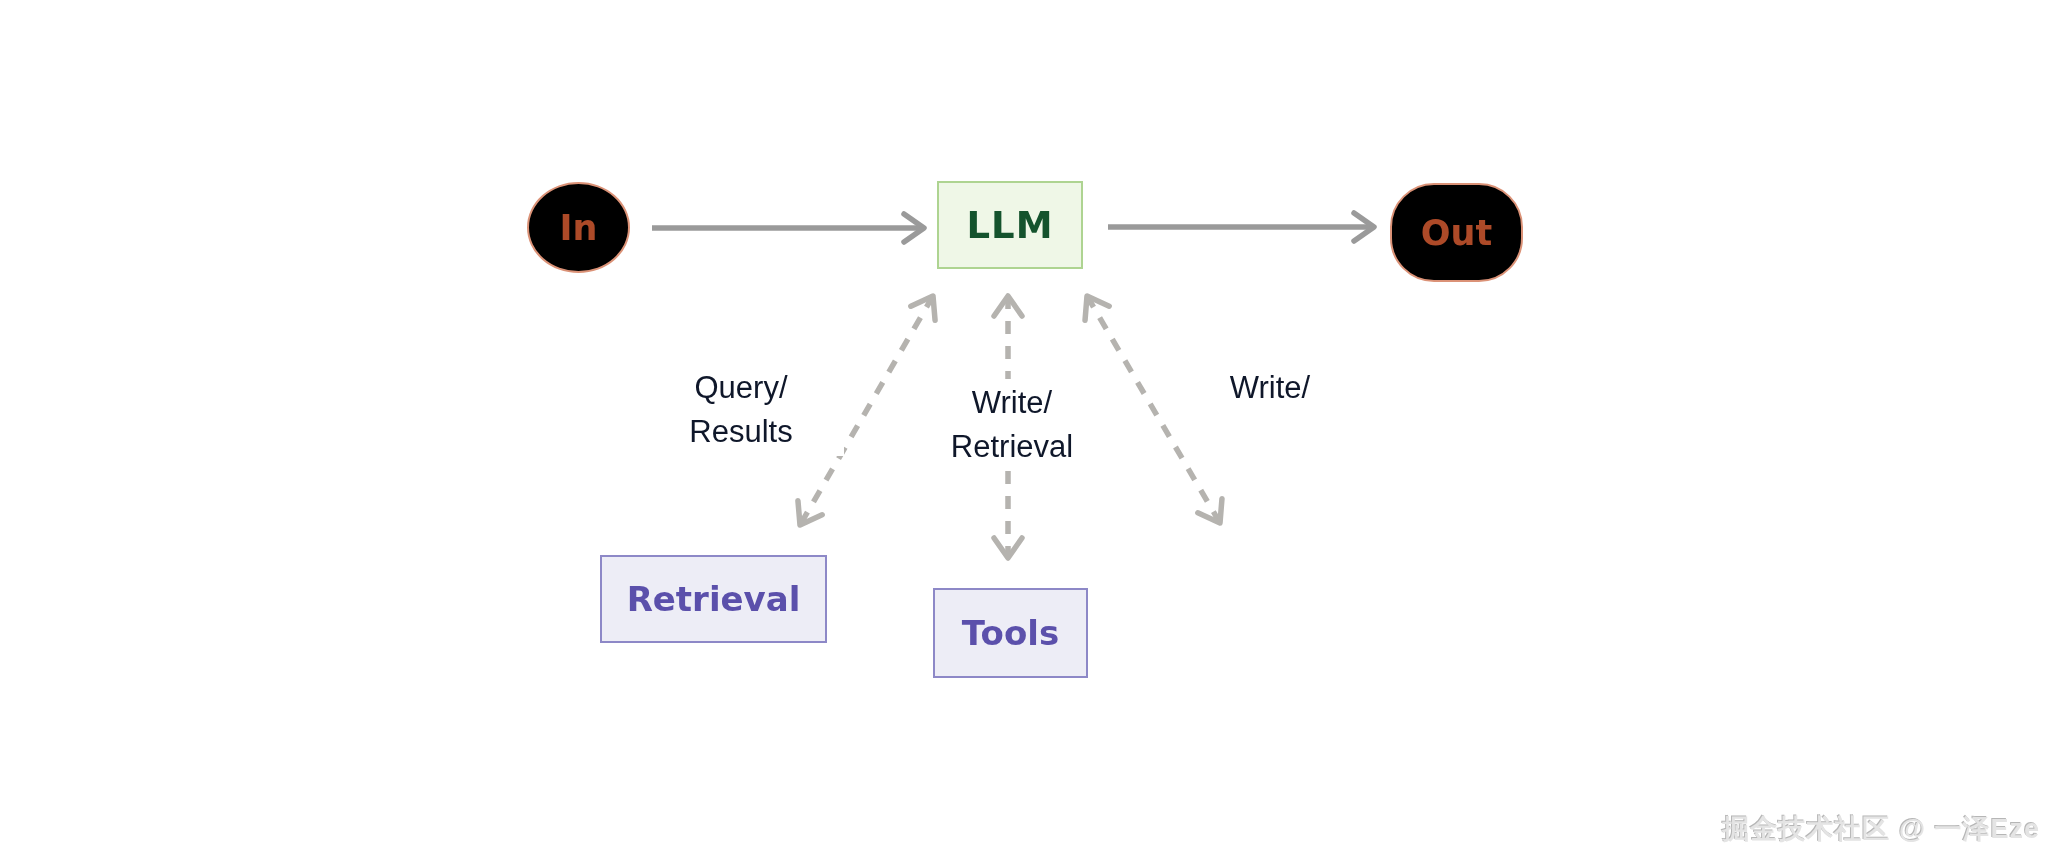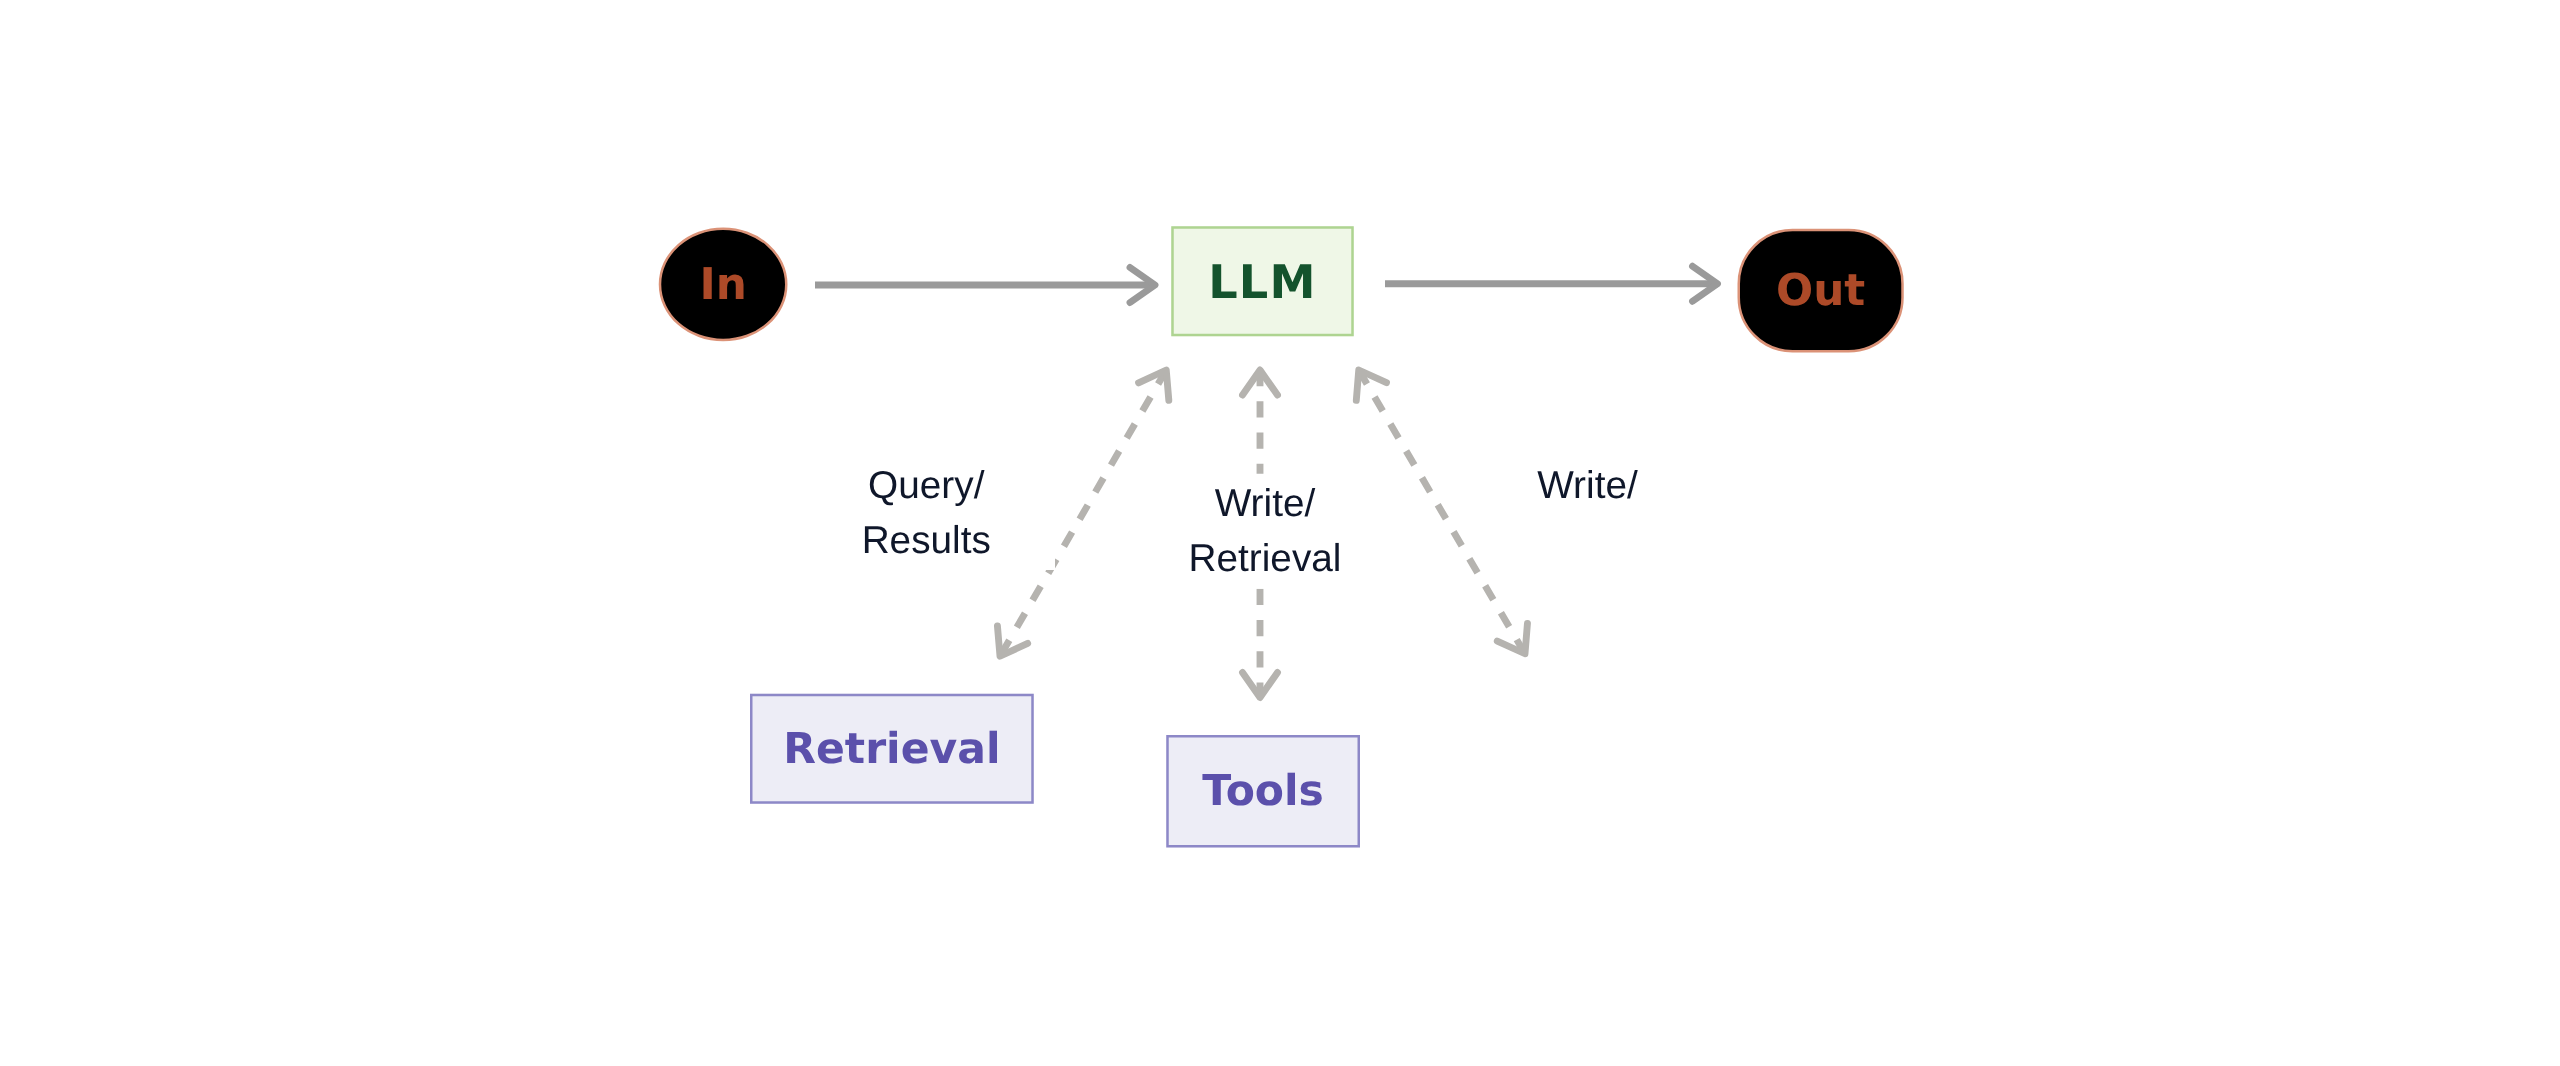--- a/index.html
+++ b/index.html
@@ -126,14 +126,15 @@
 
   <div class="edge-label" id="call-label">
     <div>Write/</div>
     <div>Retrieval</div>
   </div>
 
   <div class="edge-label" id="read-label">
     <div>Write/</div>
   </div>
 
+  <div id="watermark">掘金技术社区 @ 一泽Eze</div>
 
 </div>
 
 </body></html>

